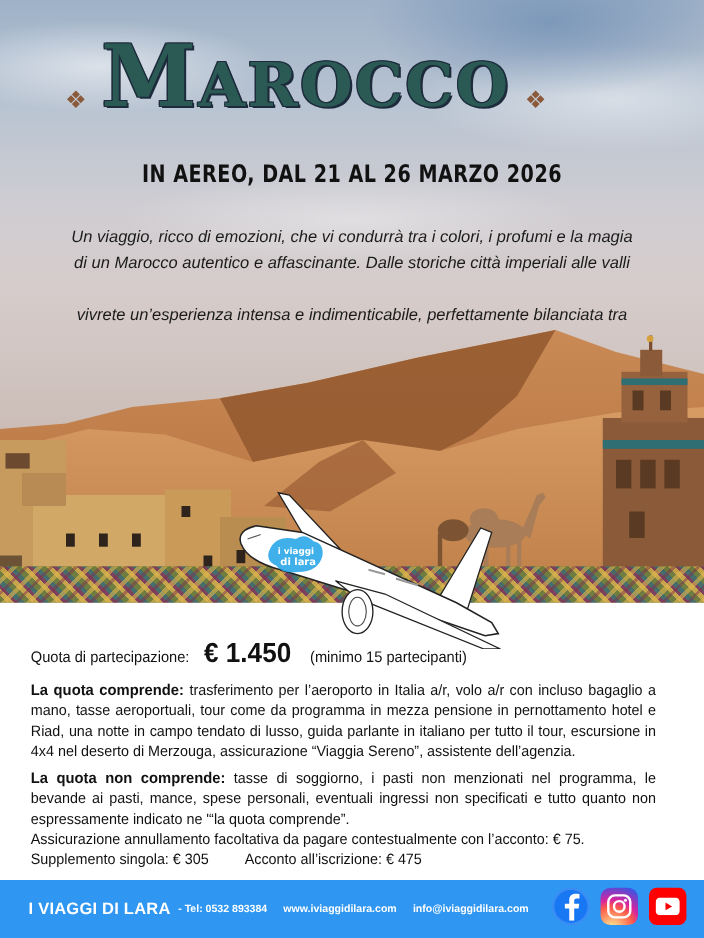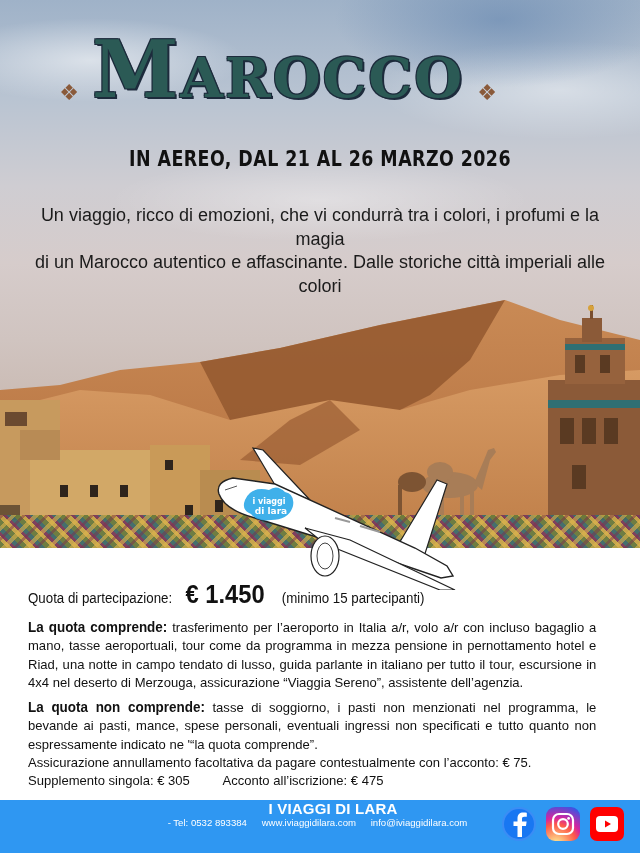--- a/index.html
+++ b/index.html
@@ -40,21 +40,21 @@
 
   .subtitle {
     position: absolute; left: 0; top: 146px; width: 640px; text-align: center;
     font-family: "DejaVu Sans Condensed", "DejaVu Sans", sans-serif;
     font-size: 22px; font-weight: bold; letter-spacing: 0.5px; color: #111;
     transform: scaleX(0.88);
   }
 
   .intro {
     position: absolute; left: 22px; top: 204px; width: 596px; text-align: center;
-    font-family: "Liberation Sans", sans-serif; font-size: 18px; line-height: 23.5px; color: #1b1b1b;
+    font-family: "Liberation Sans", sans-serif; font-size: 15px; line-height: 23.5px; color: #1b1b1b; font-style: italic;
   }
 
   
   .dunes { position: absolute; left: 0; top: 300px; width: 640px; height: 220px; }
 
   .pattern-band {
     position: absolute; left: 0; top: 515px; width: 640px; height: 33px;
     background:
       repeating-linear-gradient(45deg, #6b7a3c 0 5px, #c7a447 5px 9px, #7a3b5a 9px 12px, #3f6a6a 12px 16px),
       #6b7a3c;
@@ -85,27 +85,27 @@
   }
   .para b { font-weight: bold; font-size: 14px; }
   .p1 { top: 618px; }
   .p2 { top: 698px; }
   .p3 { top: 754px; text-align: left; }
   .p3 .sp { display: inline-block; width: 34px; }
 
   
   .footer {
     position: absolute; left: 0; top: 800px; width: 640px; height: 53px;
-    background: #2f97f2; display: flex; align-items: center; flex-direction: column;
+    background: #2f97f2; display: flex; align-items: center;
   }
   .brand {
     margin-left: 26px; color: #fff; font-family: "Liberation Sans", sans-serif;
     font-size: 15px; font-weight: bold; letter-spacing: 0.2px;
   }
-  .contact { color: #fff; font-family: "Liberation Sans", sans-serif; font-size: 9.6px; font-weight: normal; margin-left: 7px; }
+  .contact { color: #fff; font-family: "Liberation Sans", sans-serif; font-size: 9.6px; font-weight: bold; margin-left: 7px; }
   .contact span { margin-right: 12px; }
   .socials { position: absolute; right: 16px; top: 7px; display: flex; gap: 10px; }
   .soc { width: 34px; height: 34px; display: flex; align-items: center; justify-content: center; }
   .fb { background: #1877f2; border-radius: 50%; border: 2px solid #3b8df5; }
   .ig { border-radius: 9px; background: radial-gradient(circle at 30% 110%, #fdf497 0%, #fd5949 45%, #d6249f 60%, #285aeb 95%); }
   .yt { border-radius: 7px; background: #ff0000; }
 </style>
 </head>
 <body>
 
@@ -115,23 +115,23 @@
   <div class="title-wrap">
     <span class="title-orn">❖</span>
     <h1 class="title">Marocco</h1>
     <span class="title-orn">❖</span>
   </div>
 
   <h2 class="subtitle">IN AEREO, DAL 21 AL 26 MARZO 2026</h2>
 
   <p class="intro">
     <span>Un viaggio, ricco di emozioni, che vi condurrà tra i colori, i profumi e la magia</span><br>
-    <span>di un Marocco autentico e affascinante. Dalle storiche città imperiali alle colori</span><br>
+    <span>di un Marocco autentico e affascinante. Dalle storiche città imperiali alle valli</span><br>
     <br>
-    <br>
+    <span>vivrete un’esperienza intensa e indimenticabile, perfettamente bilanciata tra</span><br>
   </p>
 
   <svg class="dunes" viewBox="0 0 640 220" preserveAspectRatio="none">
     <defs>
       <linearGradient id="duneA" x1="0" y1="0" x2="0" y2="1">
         <stop offset="0" stop-color="#c98a55"></stop>
           <stop offset="1" stop-color="#b4703f"></stop>
       </linearGradient>
       <linearGradient id="duneB" x1="0" y1="0" x2="1" y2="0">
         <stop offset="0" stop-color="#8f5530"></stop>

